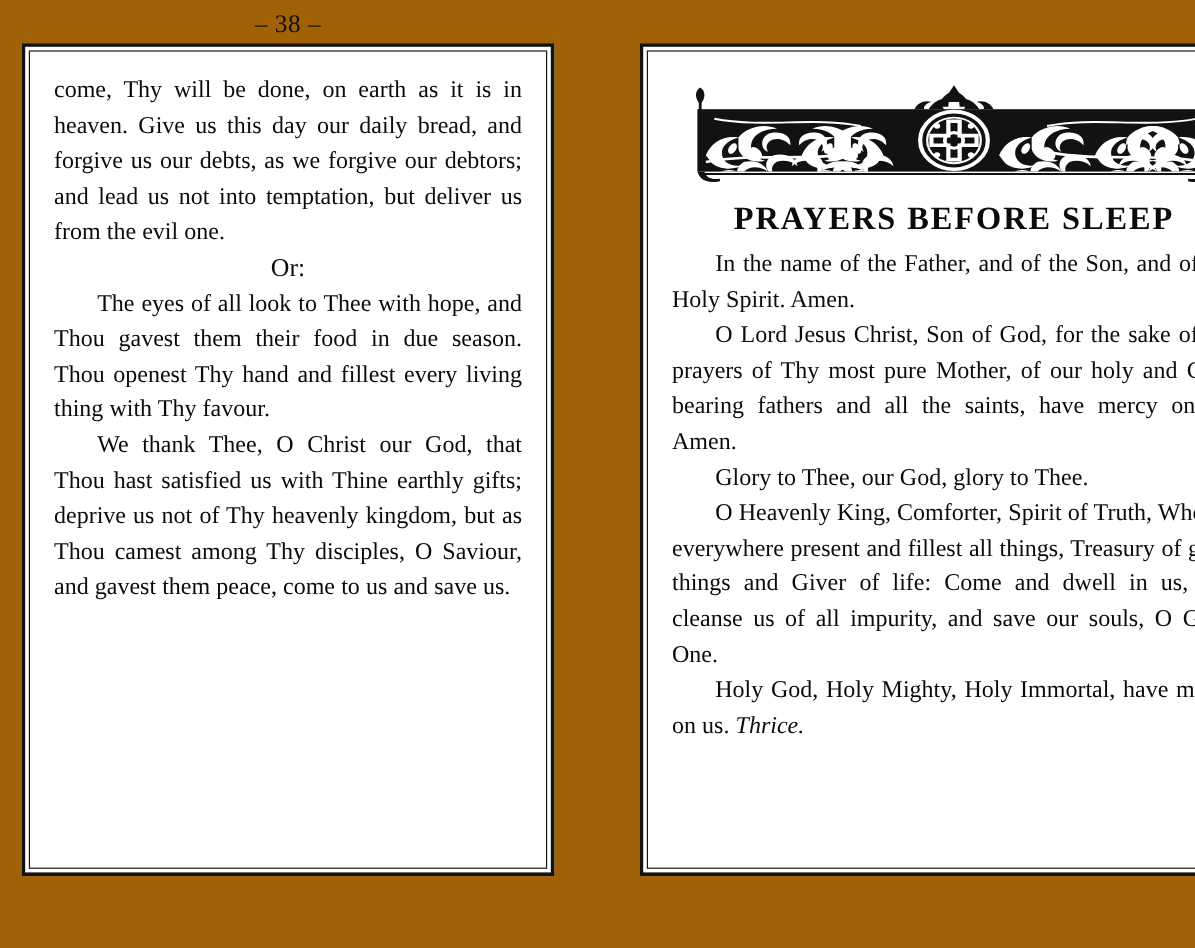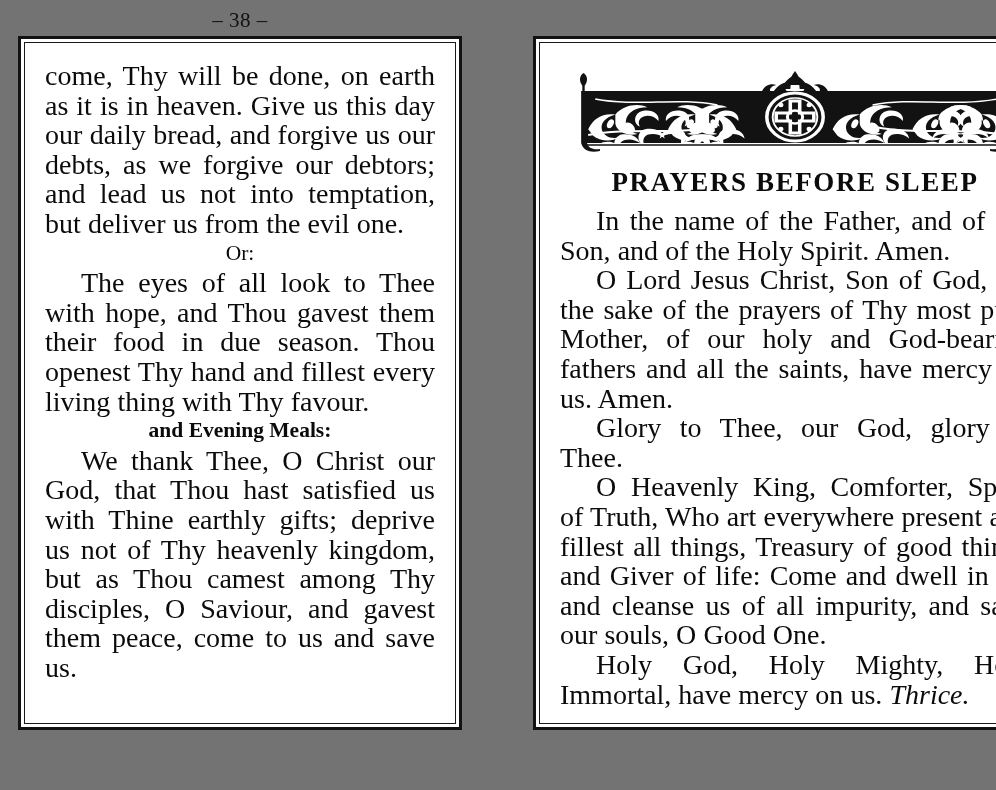--- a/index.html
+++ b/index.html
@@ -4,21 +4,21 @@
 <style>
   html, body {
     margin: 0;
     padding: 0;
     background: #ffffff;
   }
   #page {
     position: relative;
     width: 996px;
     height: 790px;
-    background: #737373;
+    background: #a16207;
     overflow: hidden;
     font-family: "Liberation Serif", "DejaVu Serif", serif;
     color: #0b0b0b;
   }
 
   
   .folio {
     position: absolute;
     top: 8px;
     font-size: 21px;
@@ -46,21 +46,21 @@
     border: 1px solid #1a1a1a;
     padding: 18px 20px 10px 20px;
     overflow: hidden;
   }
   #sheet-left  { left: 18px;  width: 444px; height: 694px; }
   #sheet-right { left: 533px; width: 524px; height: 694px; }
 
   
   .body-par {
     margin: 0;
-    font-size: 28px;
+    font-size: 20px;
     line-height: 29.6px;
     text-align: justify;
     text-indent: 36px;
     hyphens: manual;
     word-spacing: 0.1px;
   }
   .body-par.no-indent { text-indent: 0; }
 
   .center-italic {
     margin: 0;
@@ -106,21 +106,20 @@
   <div class="sheet" id="sheet-left">
     <div class="sheet-inner">
 
       <p class="body-par no-indent">come, Thy will be done, on earth as it is in heaven.  Give us this day our daily bread, and forgive us our debts, as we forgive our debtors; and lead us not into temptation, but deliver us from the evil one.</p>
 
       <p class="center-italic">Or:</p>
 
       <p class="body-par">The eyes of all look to Thee with hope, and Thou gavest them their food in due season.  Thou openest Thy hand and fillest every living thing with Thy favour.</p>
 
 
-      <p class="center-bold">and Evening Meals:</p>
 
       <p class="body-par">We thank Thee, O Christ our God, that Thou hast satisfied us with Thine earthly gifts; deprive us not of Thy heavenly kingdom, but as Thou camest among Thy disciples, O Saviour, and gavest them peace, come to us and save us.</p>
 
     </div>
   </div>
 
 
   <div class="sheet" id="sheet-right">
     <div class="sheet-inner">
 

